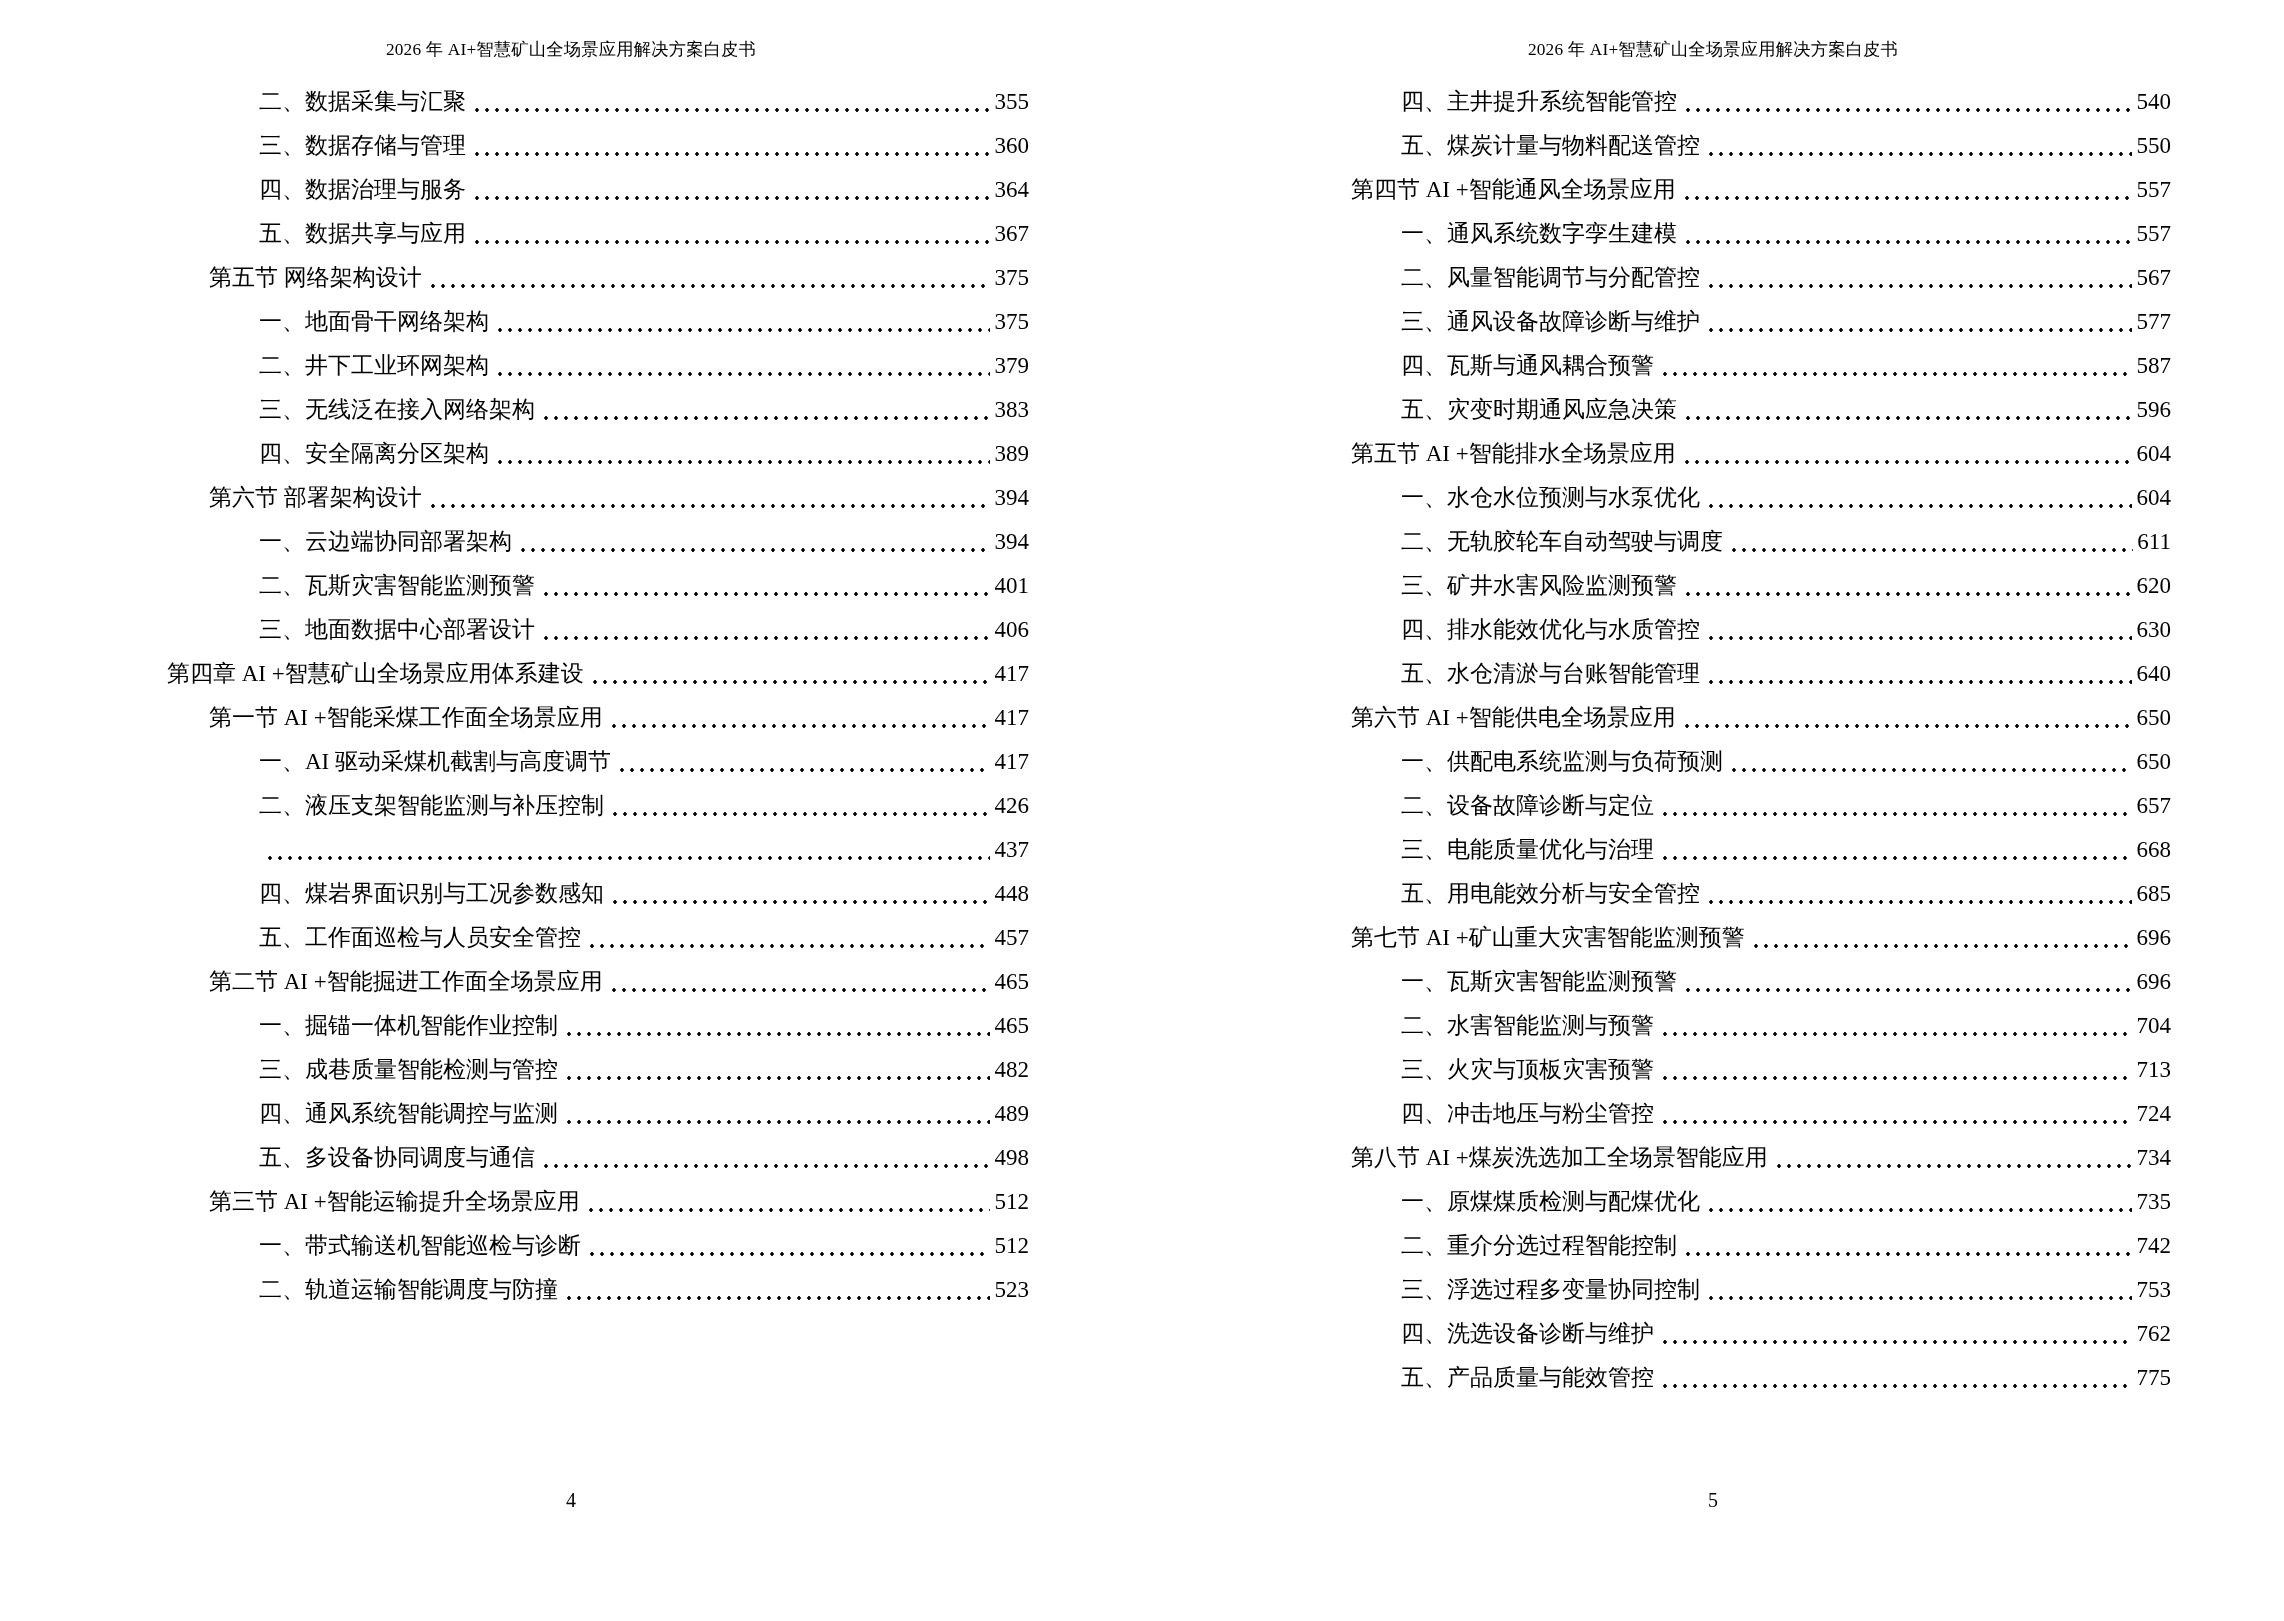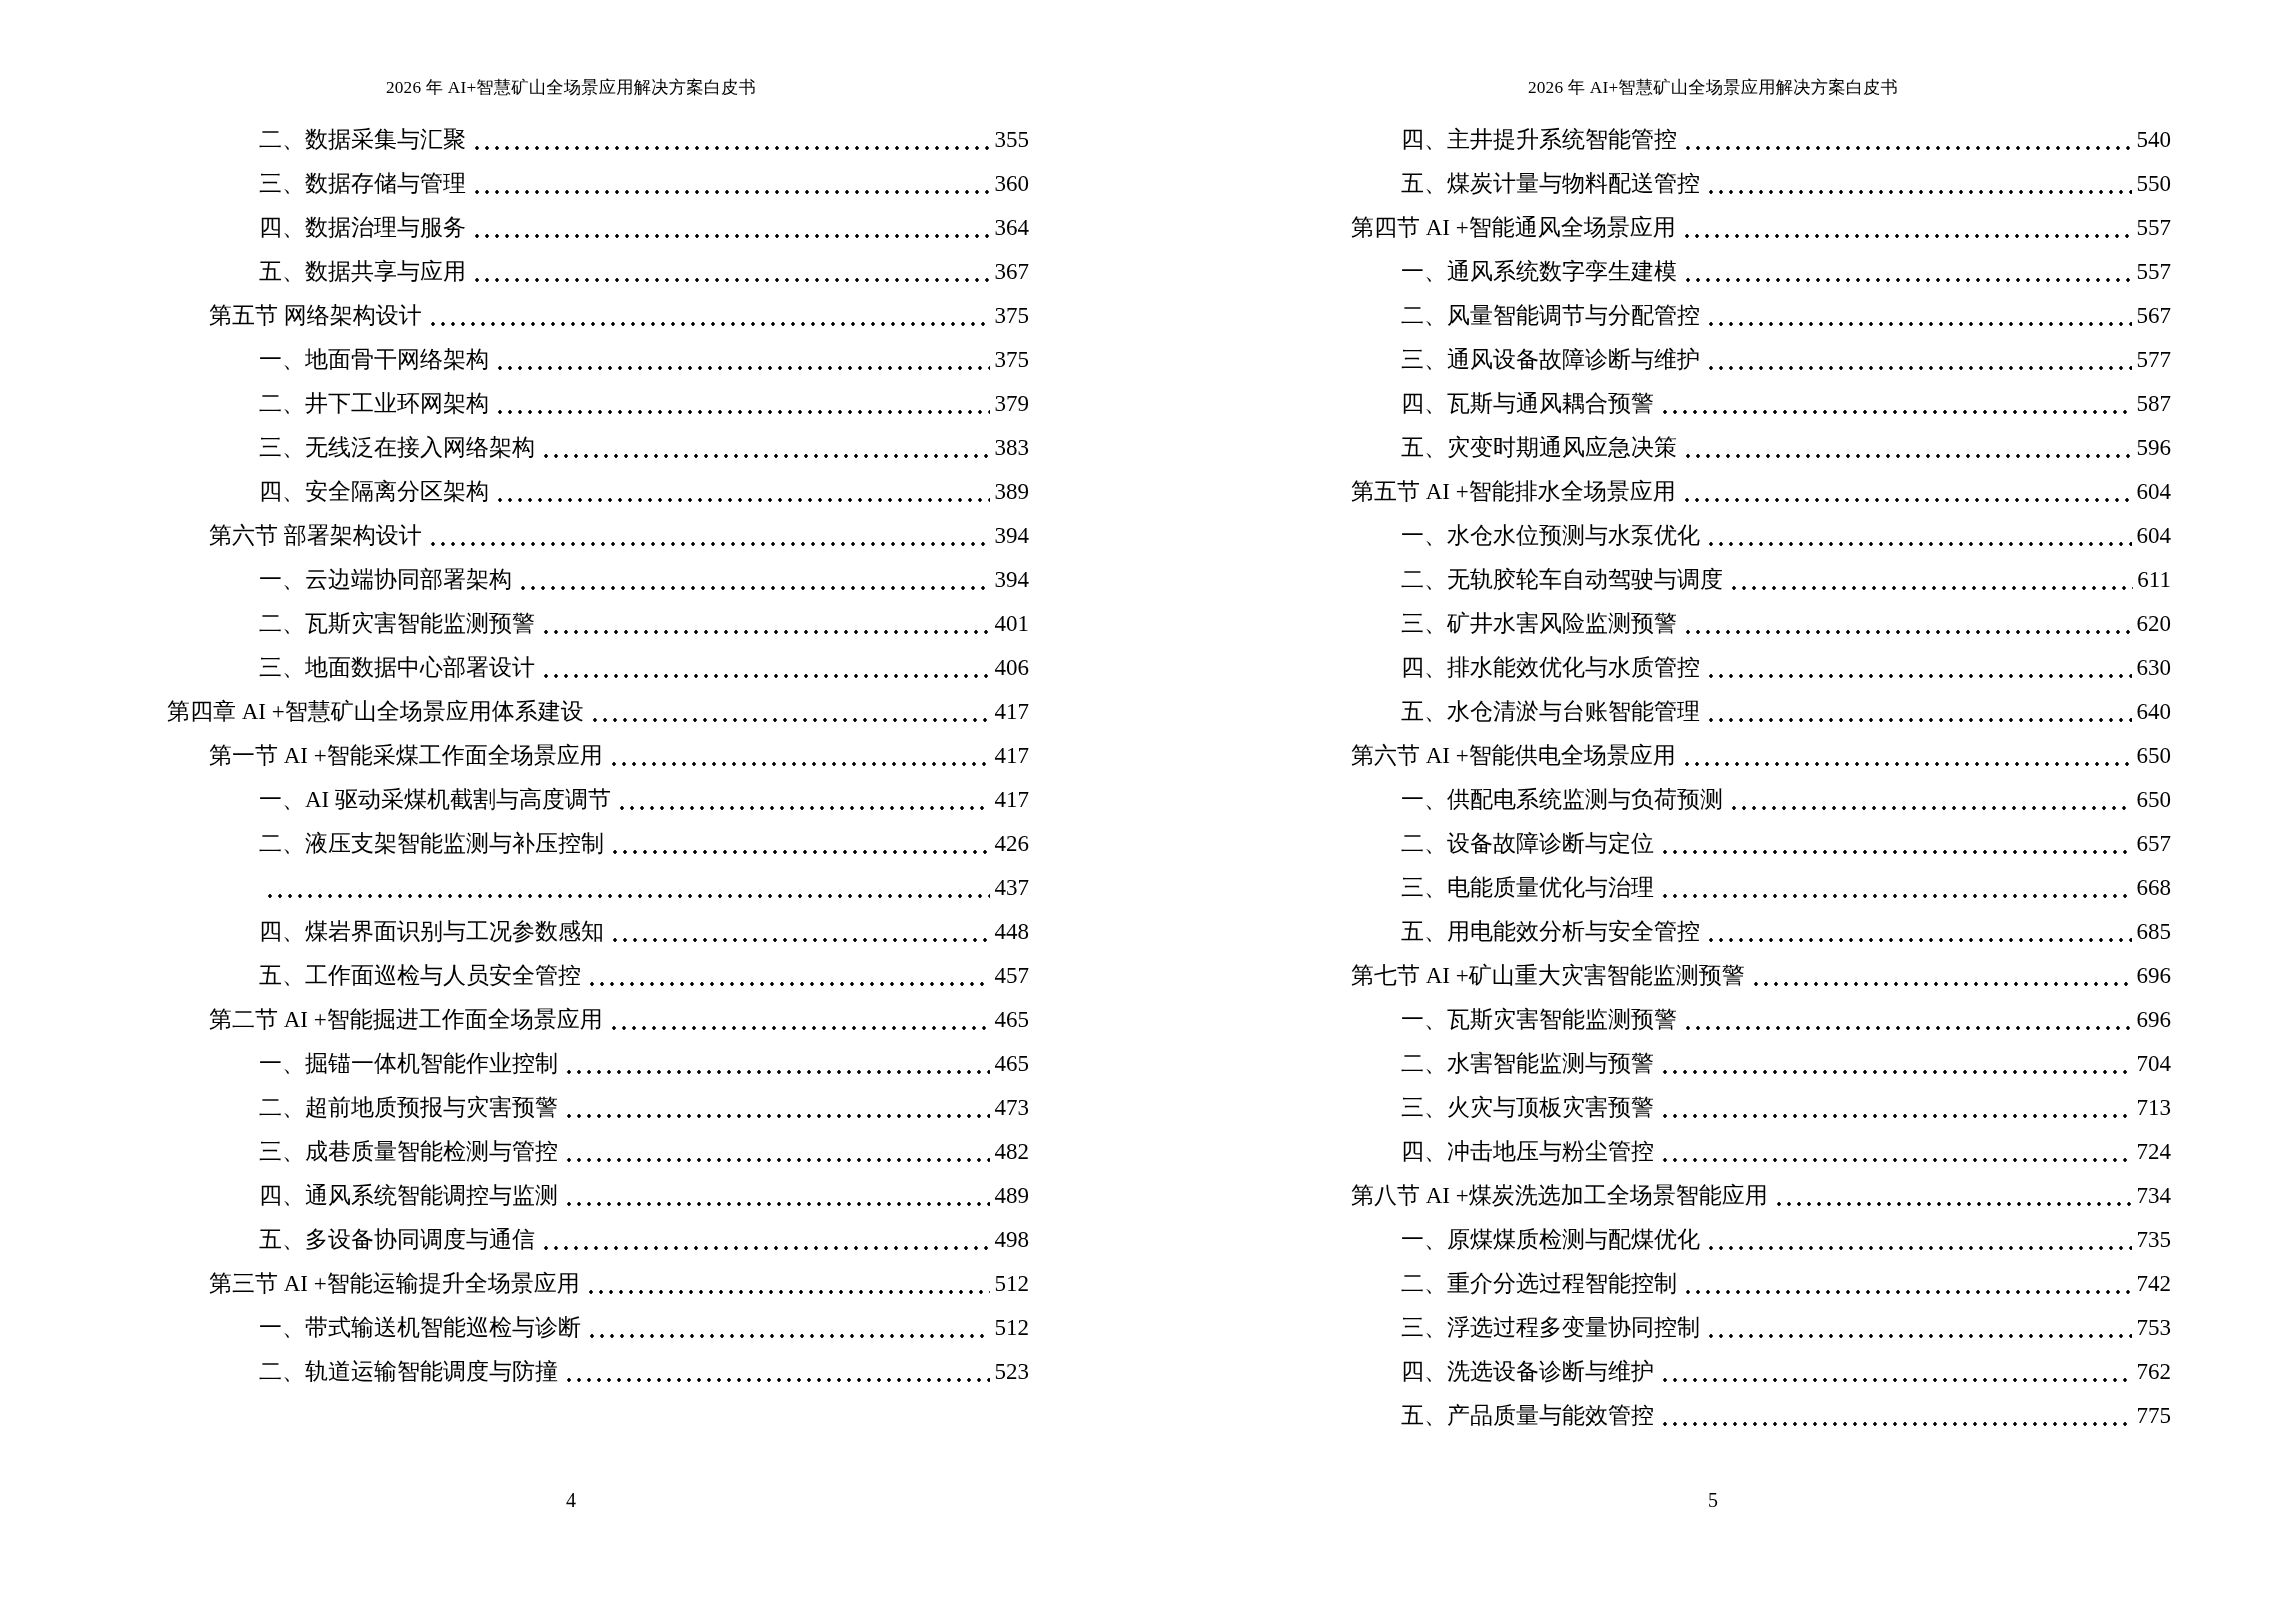--- a/index.html
+++ b/index.html
@@ -5,21 +5,21 @@
   html,body{margin:0;padding:0}
   body{
     width:2284px;height:1622px;overflow:hidden;position:relative;
     background:#ffffff;color:#000;
     font-family:"Liberation Serif","DejaVu Serif",serif;
   }
   .page{position:absolute;top:0;width:1142px;height:1622px;background:#fff}
   .page-left{left:0}
   .page-right{left:1142px}
   .page-header{
-    margin-top:78px;text-align:center;font-size:17.3px;line-height:1.2;
+    margin-top:40px;text-align:center;font-size:17.3px;line-height:1.2;
     white-space:nowrap;letter-spacing:0.2px;
   }
   .toc{margin:19px 113px 0 167px}
   .toc-row{
     display:flex;align-items:baseline;height:44px;line-height:44px;
     font-size:23px;white-space:nowrap;
   }
   .toc-row.lvl-1{padding-left:42px}
   .toc-row.lvl-2{padding-left:92px}
   .t{flex:0 0 auto}
@@ -144,25 +144,20 @@
     <span class="t">第二节 AI +智能掘进工作面全场景应用</span>
     <span class="dots"></span>
     <span class="pg">465</span>
   </div>
       <div class="toc-row lvl-2">
     <span class="t">一、掘锚一体机智能作业控制</span>
     <span class="dots"></span>
     <span class="pg">465</span>
   </div>
       <div class="toc-row lvl-2">
-    <span class="t">二、超前地质预报与灾害预警</span>
-    <span class="dots"></span>
-    <span class="pg">473</span>
-  </div>
-      <div class="toc-row lvl-2">
     <span class="t">三、成巷质量智能检测与管控</span>
     <span class="dots"></span>
     <span class="pg">482</span>
   </div>
       <div class="toc-row lvl-2">
     <span class="t">四、通风系统智能调控与监测</span>
     <span class="dots"></span>
     <span class="pg">489</span>
   </div>
       <div class="toc-row lvl-2">

